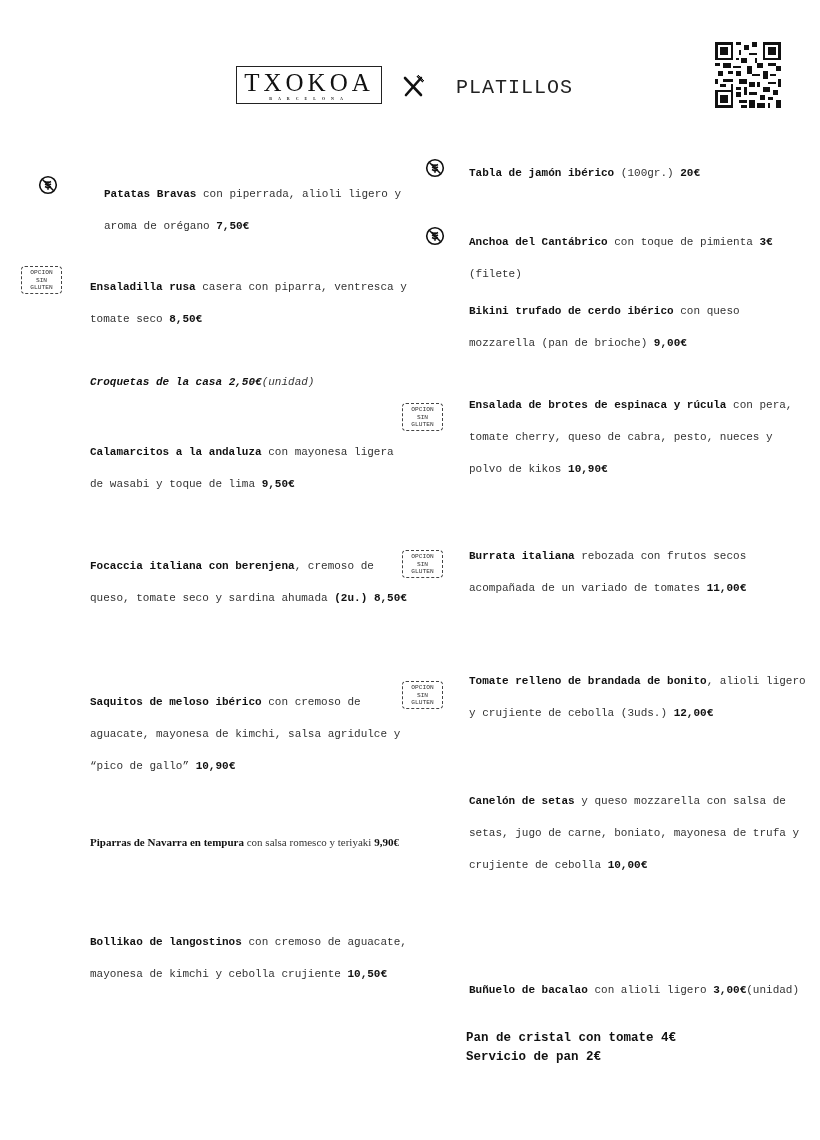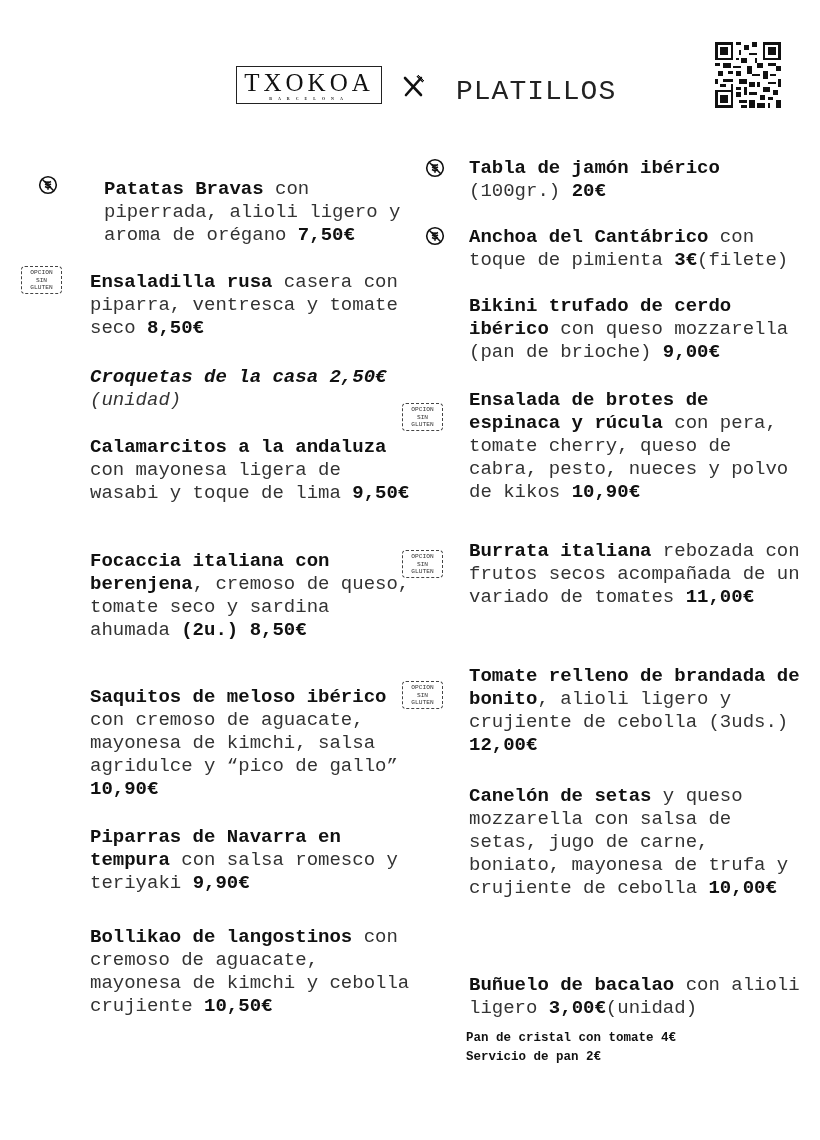--- a/index.html
+++ b/index.html
@@ -6,24 +6,24 @@
   body { width: 820px; height: 1140px; position: relative; overflow: hidden;
          font-family: "Liberation Mono", "DejaVu Sans Mono", monospace; color: #1a1a1a; }
   .header { position: absolute; top: 0; left: 16px; width: 820px; height: 130px; }
   .logo { position: absolute; left: 220px; top: 66px; width: 146px; height: 38px;
           border: 1.5px solid #222; box-sizing: border-box; text-align: center; }
   .logo-main { font-family: "Liberation Serif", "DejaVu Serif", serif; font-size: 25px;
                letter-spacing: 4px; line-height: 26px; margin-top: 3px; color: #111; }
   .logo-sub { font-family: "Liberation Serif", serif; font-size: 4px; letter-spacing: 6px;
               line-height: 5px; color: #222; font-weight: bold; }
   .cutlery { position: absolute; left: 385px; top: 74px; width: 24px; height: 24px; }
-  .title { position: absolute; left: 440px; top: 76px; font-size: 28px; letter-spacing: 1px; color: #222; text-align: right; }
+  .title { position: absolute; left: 440px; top: 76px; font-size: 20px; letter-spacing: 1px; color: #222; text-align: right; }
   .qr { position: absolute; left: 699px; top: 42px; width: 66px; height: 66px; }
 
-  .item { position: absolute; font-size: 19px; line-height: 23px; color: #333; }
+  .item { position: absolute; font-size: 11px; line-height: 32px; color: #333; }
   .item b { color: #111; font-weight: bold; }
   .col-left { left: 90px; width: 320px; }
   .col-right { left: 469px; width: 340px; }
 
   .wheat { position: absolute; width: 20px; height: 20px; }
   .gf { position: absolute; width: 41px; height: 28px; border: 1px dashed #444; border-radius: 4px;
         box-sizing: border-box; font-size: 6.2px; line-height: 7.5px; text-align: center;
         padding-top: 2px; color: #333; font-family: "Liberation Mono", monospace; }
   .footnote { position: absolute; left: 466px; font-size: 12.5px; font-weight: bold; color: #111; line-height: 19px; }
 </style>
@@ -60,21 +60,21 @@
     <div class="item col-left" style="top: 271px;"><b>Ensaladilla rusa</b><span> casera con piparra, ventresca y tomate seco </span><b>8,50€</b></div>
     <div class="gf" style="left: 21px; top: 266px;">
       <div>OPCION</div>
       <div>SIN</div>
       <div>GLUTEN</div>
     </div>
     <div class="item col-left" style="top: 366px; font-style: italic;"><b>Croquetas de la casa</b><span> </span><b>2,50€</b><span>(unidad)</span></div>
     <div class="item col-left" style="top: 436px;"><b>Calamarcitos a la andaluza</b><span> con mayonesa ligera de wasabi y toque de lima </span><b>9,50€</b></div>
     <div class="item col-left" style="top: 550px;"><b>Focaccia italiana con berenjena</b><span>, cremoso de queso, tomate seco y sardina ahumada </span><b>(2u.)</b> <b>8,50€</b></div>
     <div class="item col-left" style="top: 686px;"><b>Saquitos de meloso ibérico</b><span> con cremoso de aguacate, mayonesa de kimchi, salsa agridulce y “pico de gallo” </span><b>10,90€</b></div>
-    <div class="item col-left" style="top: 826px;"><b>Piparras de Navarra en tempura</b><span> con salsa romesco y teriyaki </span><b>9,90€</b></div>
+    <div class="item col-left" style="top: 826px; font-family: Liberation Serif, serif;"><b>Piparras de Navarra en tempura</b><span> con salsa romesco y teriyaki </span><b>9,90€</b></div>
     <div class="item col-left" style="top: 926px;"><b>Bollikao de langostinos</b><span> con cremoso de aguacate, mayonesa de kimchi y cebolla crujiente </span><b>10,50€</b></div>
   </div>
 <div id="right-col">
     <div class="item col-right" style="top: 157px;"><b>Tabla de jamón ibérico</b><span> (100gr.) </span><b>20€</b></div>
     <svg class="wheat" viewBox="0 0 20 20" style="left: 425px; top: 158px;">
     <circle cx="10" cy="10" r="8.3" fill="none" stroke="#111" stroke-width="1.6"></circle>
     <line x1="4.5" y1="4.5" x2="15.5" y2="15.5" stroke="#111" stroke-width="1.5"></line>
     <line x1="10" y1="6" x2="10" y2="15" stroke="#111" stroke-width="1.2"></line>
     <path d="M10 8 L7 6.5 M10 8 L13 6.5 M10 10.5 L7 9 M10 10.5 L13 9 M10 13 L7 11.5 M10 13 L13 11.5" stroke="#111" stroke-width="1.6" fill="none"></path>
   </svg>

